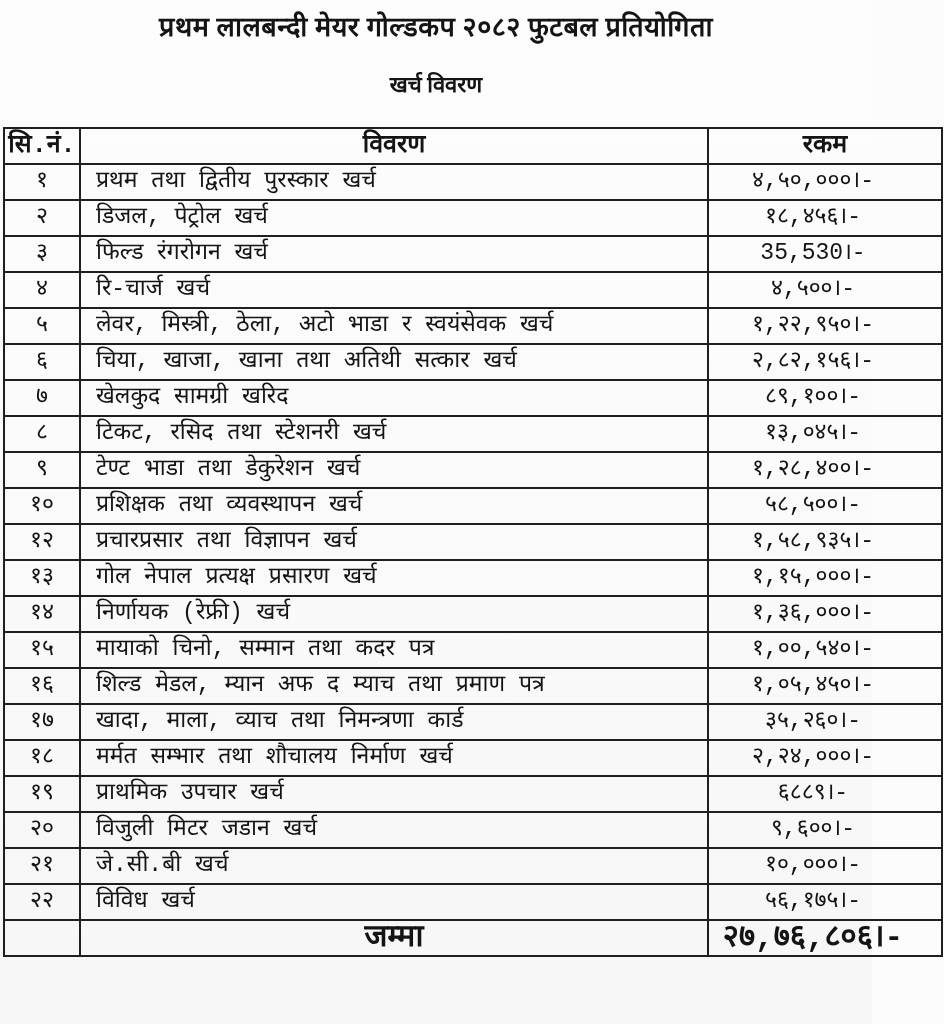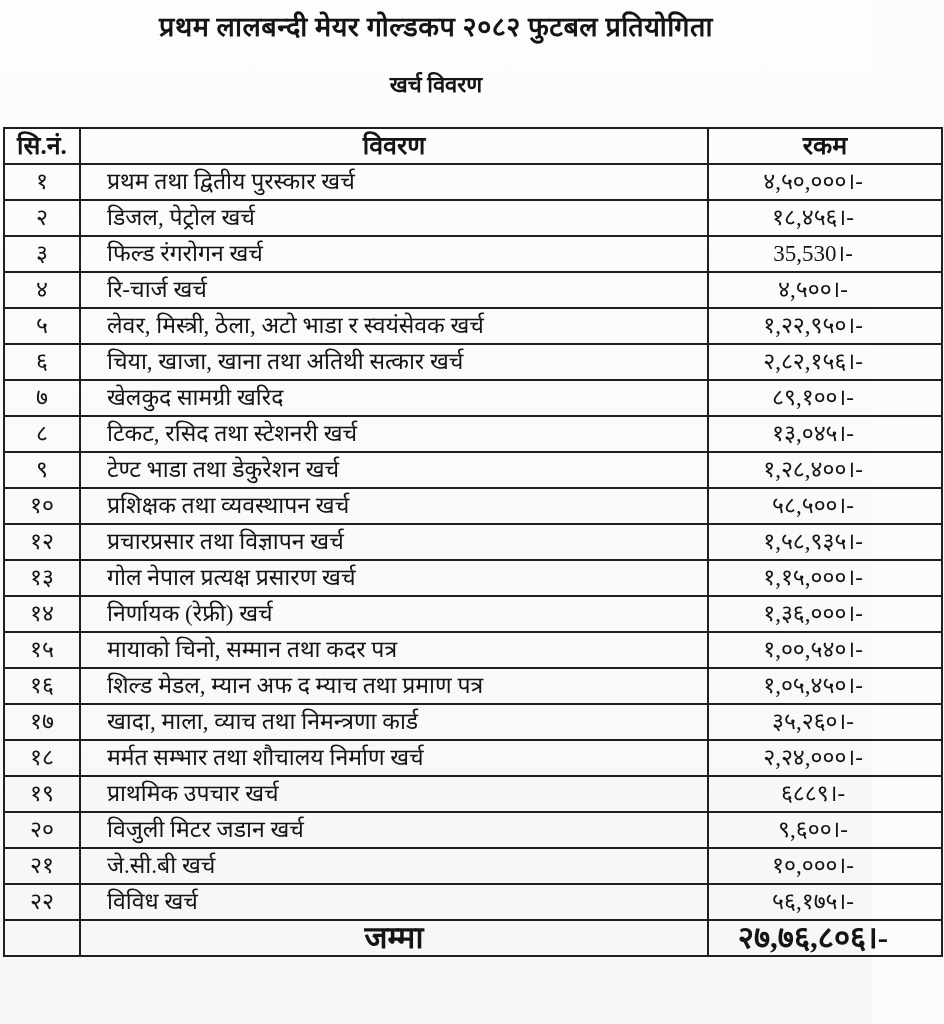--- a/index.html
+++ b/index.html
@@ -28,33 +28,34 @@
     text-align: center;
     font-weight: bold;
     font-size: 22px;
     margin-top: 24px;
   }
   table.expense-table {
     border-collapse: collapse;
     width: 938px;
     margin: 29px 16px 0 3px;
     table-layout: fixed;
+    font-family: Liberation Mono, monospace;
   }
   .expense-table th,
   .expense-table td {
     border: 2px solid #1f1f1f;
     height: 36px;
     font-size: 23px;
     line-height: 1.1;
     vertical-align: middle;
     overflow: hidden;
     white-space: nowrap;
   }
   .col-sn    { width: 76px;  text-align: center; }
-  .col-desc  { width: 628px; text-align: left;  padding-left: 26px; }
+  .col-desc  { width: 628px; text-align: left;  padding-left: 15px; }
   .col-amt   { width: 234px; text-align: center; padding-right: 24px; }
   .expense-table thead th {
     font-weight: bold;
     font-size: 25px;
     text-align: center;
     padding: 0;
   }
   .expense-table tfoot td {
     font-weight: bold;
     font-size: 31px;

